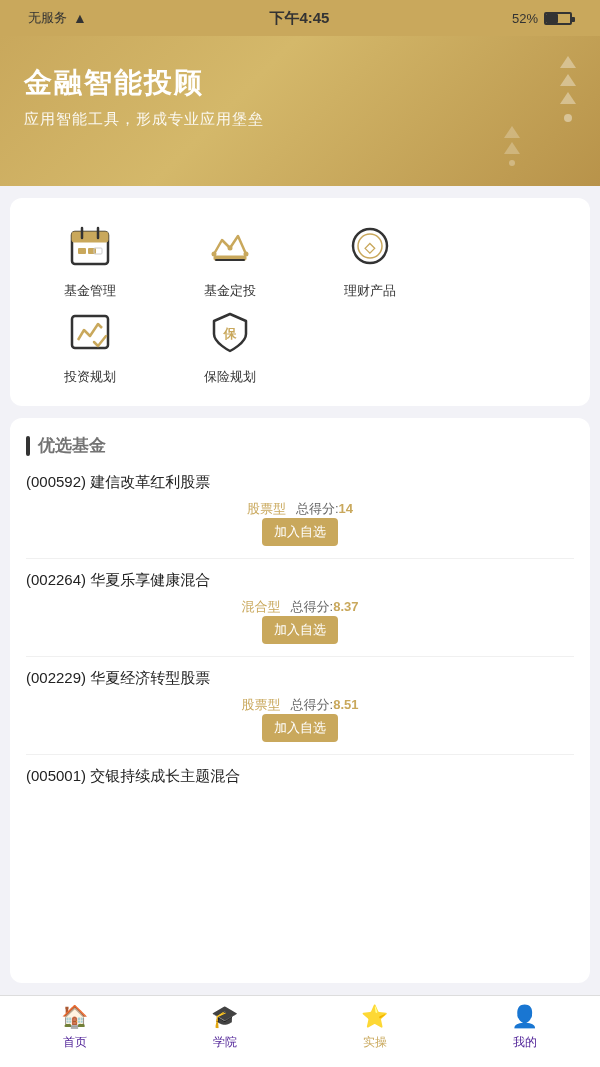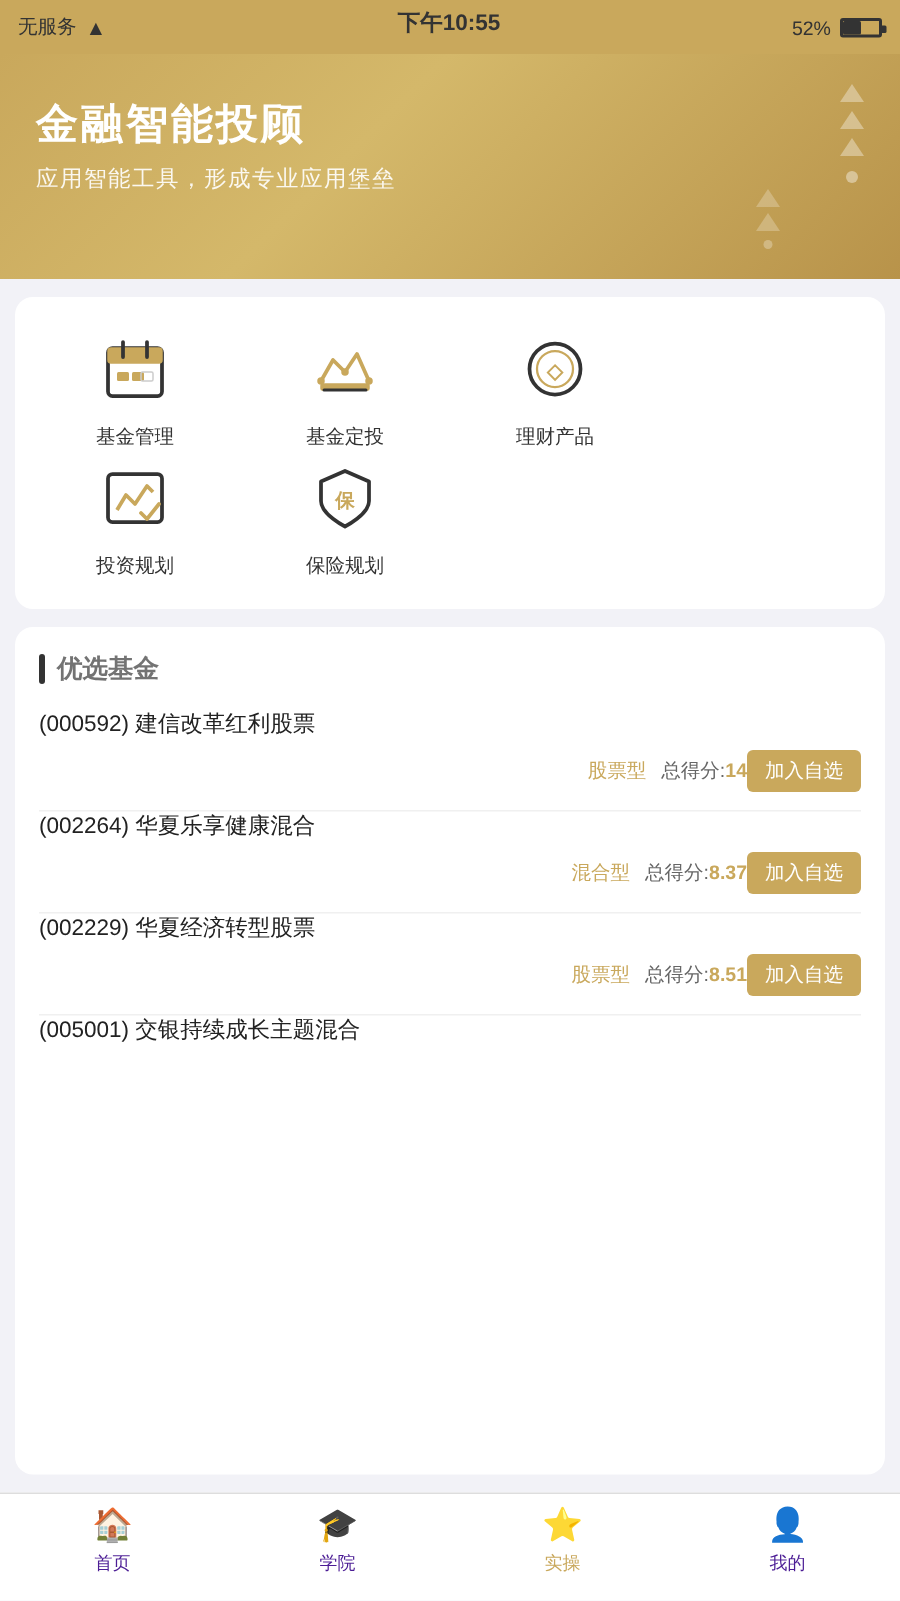--- a/index.html
+++ b/index.html
@@ -11,21 +11,22 @@
       background: #f2f2f7;
       display: flex;
       flex-direction: column;
     }
 
     
     .status-bar {
       background: #c9a85c;
       display: flex;
       justify-content: space-between;
-      padding: 6px 12px;
+      align-items: center;
+      padding: 6px 28px;
       height: 36px;
     }
     .status-left, .status-right {
       display: flex;
       align-items: center;
       gap: 6px;
       font-size: 13px;
       color: #333;
     }
     .status-center {
@@ -161,30 +162,32 @@
     }
     .title-text {
       font-size: 17px;
       font-weight: 600;
       color: #737373;
     }
 
     .fund-item {
       border-bottom: 1px solid #f0f0f0;
       padding-bottom: 12px;
+      margin-bottom: 12px;
     }
     .fund-name {
       font-size: 15px;
       color: #222;
       margin-bottom: 8px;
     }
     .fund-meta {
       display: flex;
       align-items: center;
-      justify-content: flex-end;
+      justify-content: flex-start;
+      flex-direction: column;
     }
     .fund-meta-left {
       display: flex;
       align-items: center;
       gap: 10px;
     }
     .fund-type {
       font-size: 13px;
       color: #c9a85c;
       font-weight: 500;
@@ -242,21 +245,21 @@
     }
   </style>
 </head>
 <body>
 
 <div class="status-bar">
   <div class="status-left">
     <span>无服务</span>
     <span class="wifi-icon">▲</span>
   </div>
-  <div class="status-center">下午10:55</div>
+  <div class="status-center">下午4:45</div>
   <div class="status-right">
     <span>52%</span>
     <span class="battery-bar">
       <div class="battery-fill"></div>
     </span>
   </div>
 </div>
 
 <div class="hero">
   <div class="hero-title">金融智能投顾</div>

